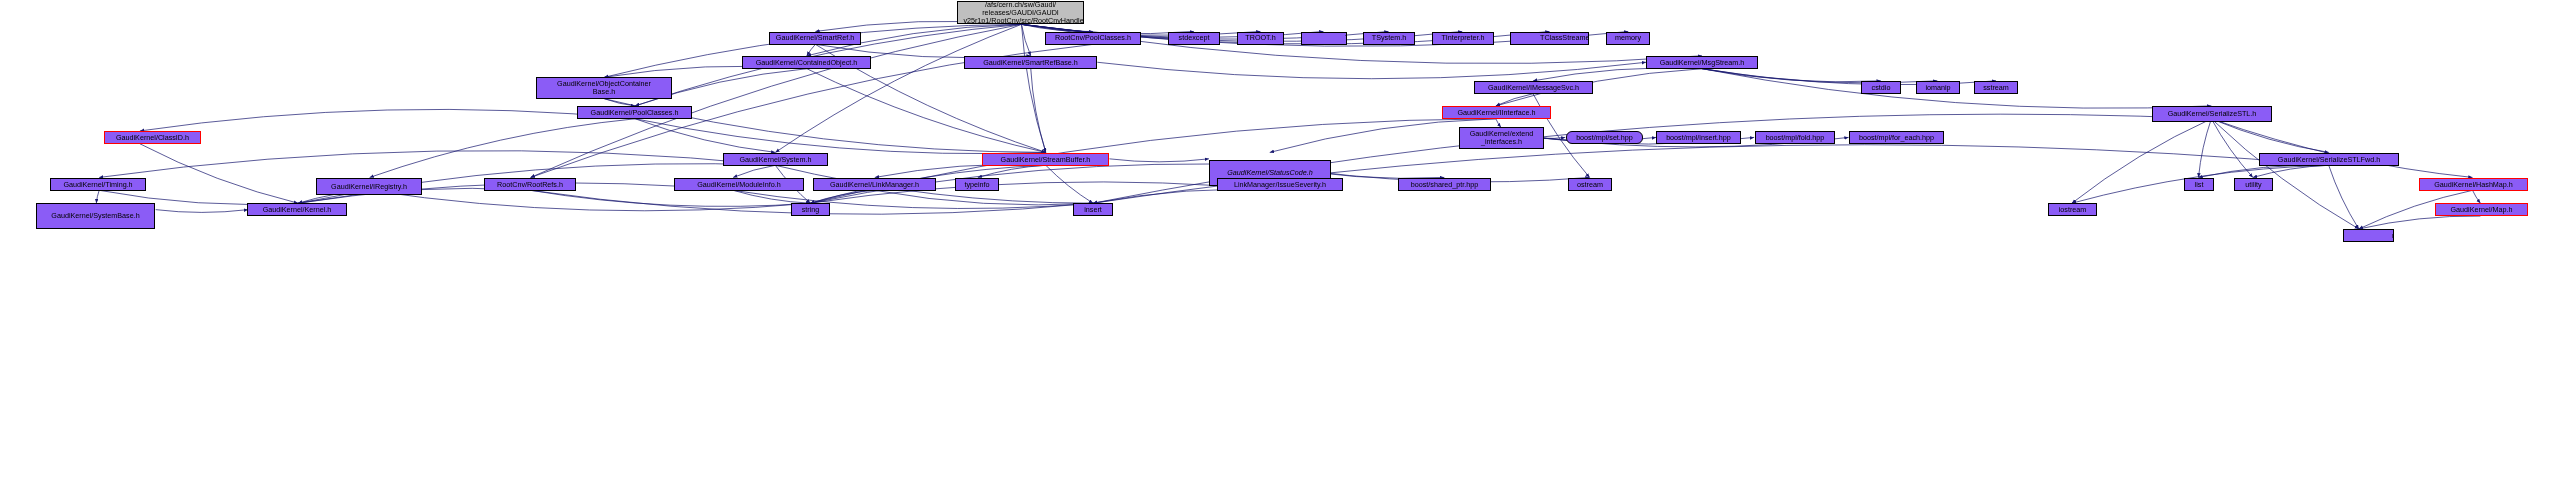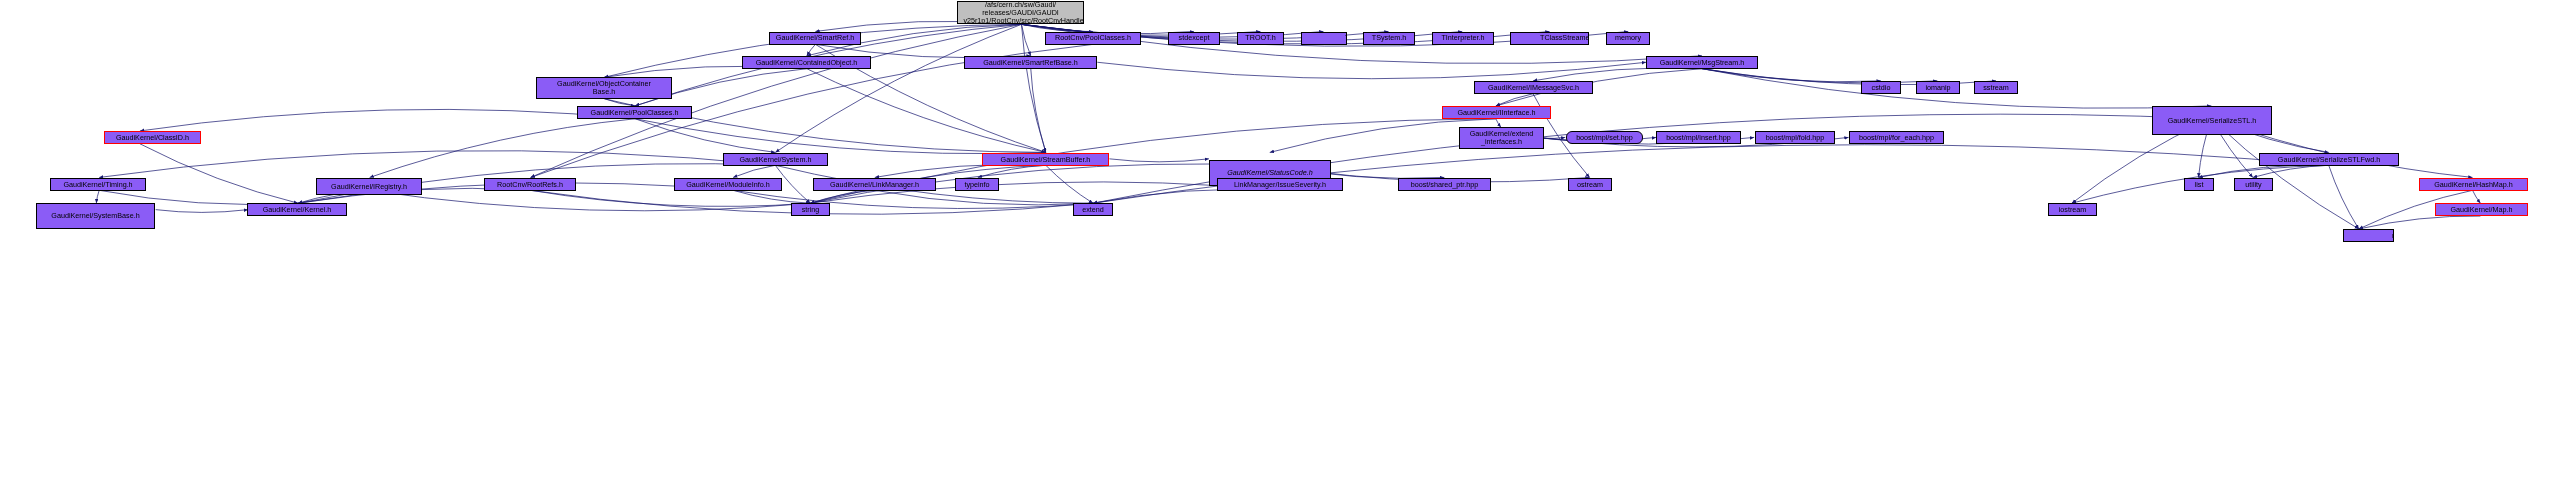--- a/index.html
+++ b/index.html
@@ -176,46 +176,46 @@
       <div class="node" style="left: 964px; top: 56px; width: 133px; height: 13px;"><span class="lbl">GaudiKernel/SmartRefBase.h</span></div>
       <div class="node" style="left: 1646px; top: 56px; width: 112px; height: 13px;"><span class="lbl">GaudiKernel/MsgStream.h</span></div>
       <div class="node" style="left: 536px; top: 77px; width: 136px; height: 21.5px;"><span class="lbl">GaudiKernel/ObjectContainer
 Base.h</span></div>
       <div class="node" style="left: 1474px; top: 81px; width: 119px; height: 13px;"><span class="lbl">GaudiKernel/IMessageSvc.h</span></div>
       <div class="node" style="left: 1861px; top: 81px; width: 40px; height: 13px;"><span class="lbl">cstdio</span></div>
       <div class="node" style="left: 1916px; top: 81px; width: 44px; height: 13px;"><span class="lbl">iomanip</span></div>
       <div class="node" style="left: 1974px; top: 81px; width: 44px; height: 13px;"><span class="lbl">sstream</span></div>
       <div class="node" style="left: 577px; top: 106px; width: 115px; height: 13px;"><span class="lbl">GaudiKernel/PoolClasses.h</span></div>
       <div class="node hdr" style="left: 1442px; top: 106px; width: 109px; height: 13px;"><span class="lbl">GaudiKernel/IInterface.h</span></div>
-      <div class="node" style="left: 2152px; top: 106px; width: 120px; height: 29px;"><span class="lbl">GaudiKernel/SerializeSTL.h</span></div>
+      <div class="node" style="left: 2152px; top: 106px; width: 120px; height: 16px;"><span class="lbl">GaudiKernel/SerializeSTL.h</span></div>
       <div class="node hdr" style="left: 104px; top: 131px; width: 97px; height: 13px;"><span class="lbl">GaudiKernel/ClassID.h</span></div>
       <div class="node" style="left: 1459px; top: 127px; width: 85px; height: 21.5px;"><span class="lbl">GaudiKernel/extend
 _interfaces.h</span></div>
       <div class="node" style="left: 1566px; top: 131px; width: 77px; height: 13px; border-radius: 6px;"><span class="lbl">boost/mpl/set.hpp</span></div>
       <div class="node" style="left: 1656px; top: 131px; width: 85px; height: 13px;"><span class="lbl">boost/mpl/insert.hpp</span></div>
       <div class="node" style="left: 1755px; top: 131px; width: 80px; height: 13px;"><span class="lbl">boost/mpl/fold.hpp</span></div>
       <div class="node" style="left: 1849px; top: 131px; width: 95px; height: 13px;"><span class="lbl">boost/mpl/for_each.hpp</span></div>
       <div class="node" style="left: 723px; top: 153px; width: 105px; height: 13px;"><span class="lbl">GaudiKernel/System.h</span></div>
       <div class="node hdr" style="left: 982px; top: 153px; width: 127px; height: 13px;"><span class="lbl">GaudiKernel/StreamBuffer.h</span></div>
       <div class="node" style="left: 1209px; top: 160px; width: 122px; height: 26px; font-style: italic;"><span class="lbl">GaudiKernel/StatusCode.h</span></div>
       <div class="node" style="left: 2259px; top: 153px; width: 140px; height: 13px;"><span class="lbl">GaudiKernel/SerializeSTLFwd.h</span></div>
       <div class="node" style="left: 50px; top: 178px; width: 96px; height: 13px;"><span class="lbl">GaudiKernel/Timing.h</span></div>
       <div class="node" style="left: 316px; top: 178px; width: 106px; height: 17px;"><span class="lbl">GaudiKernel/IRegistry.h</span></div>
       <div class="node" style="left: 484px; top: 178px; width: 92px; height: 13px;"><span class="lbl">RootCnv/RootRefs.h</span></div>
-      <div class="node" style="left: 674px; top: 178px; width: 108px; height: 13px; text-align: center;"><span class="lbl">GaudiKernel/ModuleInfo.h</span></div>
+      <div class="node" style="left: 674px; top: 178px; width: 130px; height: 13px; text-align: center;"><span class="lbl">GaudiKernel/ModuleInfo.h</span></div>
       <div class="node" style="left: 813px; top: 178px; width: 123px; height: 13px;"><span class="lbl">GaudiKernel/LinkManager.h</span></div>
       <div class="node" style="left: 955px; top: 178px; width: 44px; height: 13px;"><span class="lbl">typeinfo</span></div>
       <div class="node" style="left: 1217px; top: 178px; width: 126px; height: 13px;"><span class="lbl">LinkManager/IssueSeverity.h</span></div>
       <div class="node" style="left: 1398px; top: 178px; width: 93px; height: 13px;"><span class="lbl">boost/shared_ptr.hpp</span></div>
       <div class="node" style="left: 1568px; top: 178px; width: 44px; height: 13px;"><span class="lbl">ostream</span></div>
       <div class="node" style="left: 2184px; top: 178px; width: 30px; height: 13px;"><span class="lbl">list</span></div>
       <div class="node" style="left: 2234px; top: 178px; width: 39px; height: 13px;"><span class="lbl">utility</span></div>
       <div class="node hdr" style="left: 2419px; top: 178px; width: 109px; height: 13px;"><span class="lbl">GaudiKernel/HashMap.h</span></div>
       <div class="node" style="left: 36px; top: 203px; width: 119px; height: 26px;"><span class="lbl">GaudiKernel/SystemBase.h</span></div>
       <div class="node" style="left: 247px; top: 203px; width: 100px; height: 13px;"><span class="lbl">GaudiKernel/Kernel.h</span></div>
       <div class="node" style="left: 791px; top: 203px; width: 39px; height: 13px;"><span class="lbl">string</span></div>
-      <div class="node" style="left: 1073px; top: 203px; width: 40px; height: 13px;"><span class="lbl">extend</span></div>
+      <div class="node" style="left: 1073px; top: 203px; width: 40px; height: 13px;"><span class="lbl">insert</span></div>
       <div class="node" style="left: 2048px; top: 203px; width: 49px; height: 13px;"><span class="lbl">iostream</span></div>
       <div class="node hdr" style="left: 2435px; top: 203px; width: 93px; height: 13px;"><span class="lbl">GaudiKernel/Map.h</span></div>
       <div class="node" style="left: 2343px; top: 229px; width: 33px; height: 13px; padding-left: 48px;"><span class="lbl">map</span></div>
     </div>
 </div>
 
 
 </body></html>

